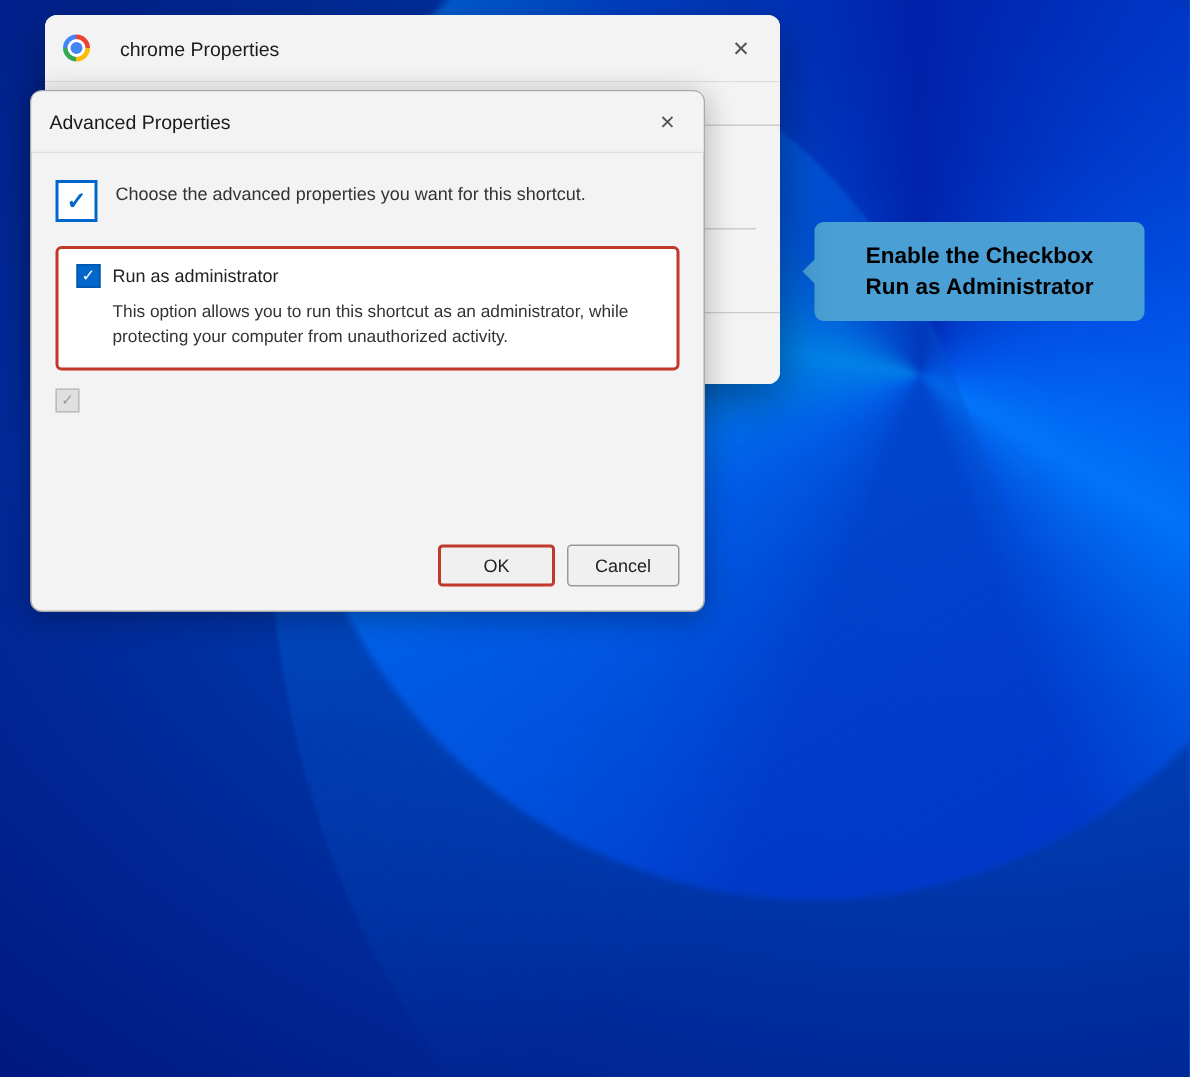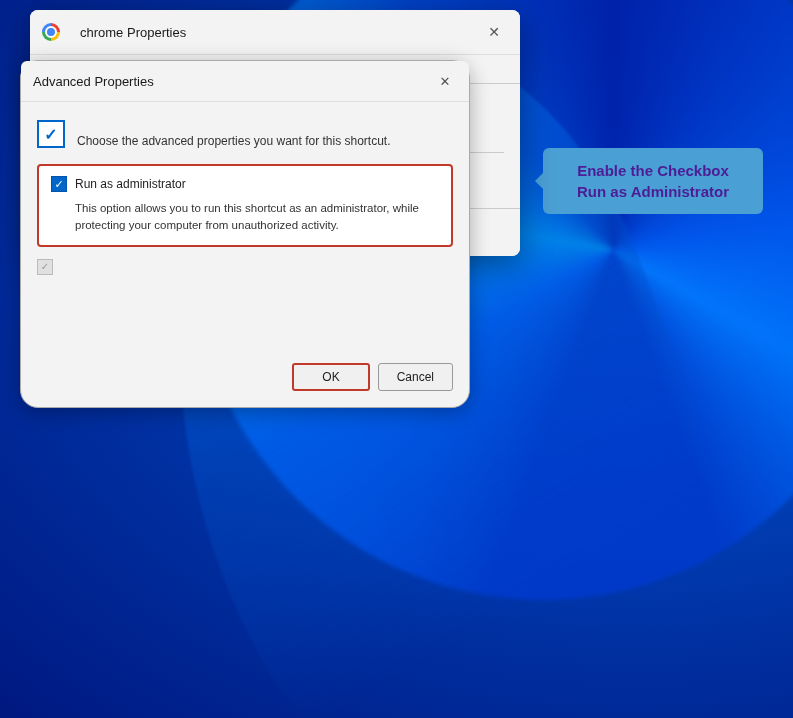--- a/index.html
+++ b/index.html
@@ -44,21 +44,21 @@
       transform: rotate(-20deg);
       filter: blur(1px);
     }
 
     
     .annotation-bubble {
       position: absolute;
       top: 148px;
       right: 30px;
       background: #4a9fd4;
-      color: #4c1d95;
+      color: #000000;
       padding: 12px 16px;
       border-radius: 6px;
       font-size: 15px;
       font-weight: 600;
       text-align: center;
       line-height: 1.4;
       z-index: 5;
       width: 220px;
     }
     .annotation-bubble::before {
@@ -181,21 +181,21 @@
     
     .advanced-modal {
       position: absolute;
       top: 60px;
       left: 20px;
       width: 450px;
       background: #f3f3f3;
       border: 1px solid #aaa;
       box-shadow: 0 4px 20px rgba(0,0,0,0.3);
       z-index: 20;
-      border-radius: 18px;
+      border-radius: 8px;
     }
 
     .modal-titlebar {
       display: flex;
       align-items: center;
       padding: 8px 12px;
       background: #f3f3f3;
       border-bottom: 1px solid #ddd;
       border-radius: 6px 6px 0 0;
     }
@@ -240,21 +240,20 @@
     .modal-check-icon .checkmark {
       color: #0066cc;
       font-size: 16px;
       font-weight: bold;
     }
     .modal-header-text {
       font-size: 12px;
       color: #333;
       flex: 1;
       padding-top: 4px;
-      margin-top: 12px;
     }
 
     
     .run-as-admin-box {
       border: 2px solid #c0392b;
       border-radius: 4px;
       padding: 10px 12px;
       margin-bottom: 12px;
       background: white;
     }

